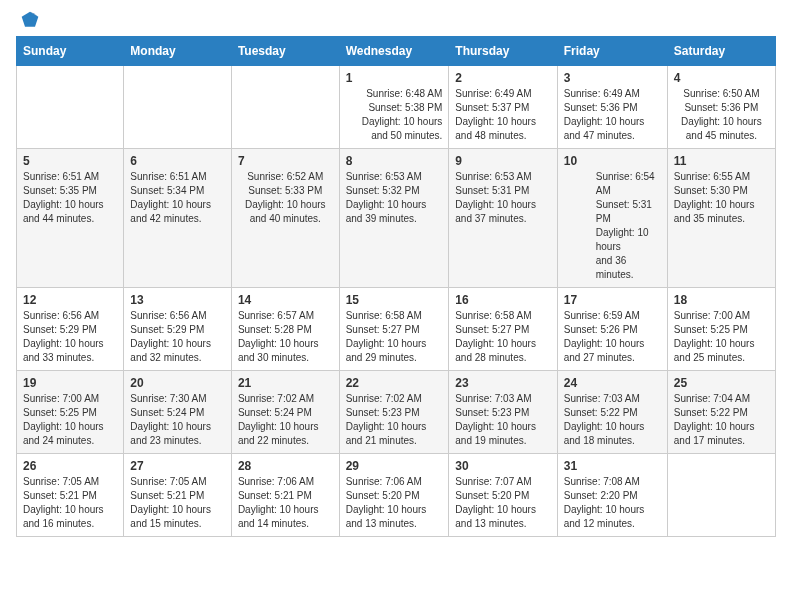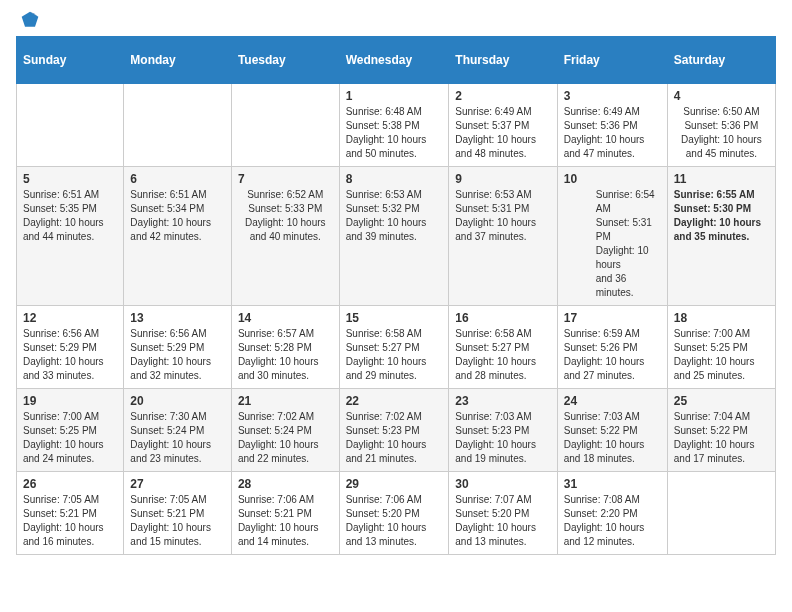--- a/index.html
+++ b/index.html
@@ -60,21 +60,21 @@
     .calendar {
       width: 100%;
       border-collapse: collapse;
       border: 1px solid #ccc;
     }
     .calendar th {
       background-color: #2a7fc1;
       color: #fff;
       font-size: 12px;
       font-weight: bold;
-      padding: 16px 6px;
+      padding: 7px 6px;
       text-align: left;
       border: 1px solid #2a7fc1;
     }
     .calendar td {
       vertical-align: top;
       padding: 5px 6px;
       border: 1px solid #ccc;
       font-size: 10px;
       color: #333;
       width: 113px;
@@ -132,21 +132,21 @@
           <th>Saturday</th>
         </tr>
     </thead>
     <tbody id="calendar-body">
     <tr>
           <td class="empty-cell"></td>
           <td class="empty-cell"></td>
           <td class="empty-cell"></td>
           <td>
             <span class="day-number">1</span>
-            <div class="day-info" style="white-space: pre-line;">Sunrise: 6:48 AM
+            <div class="day-info" style="white-space: pre-line; text-align: right;">Sunrise: 6:48 AM
 Sunset: 5:38 PM
 Daylight: 10 hours
 and 50 minutes.</div>
           </td>
           <td>
             <span class="day-number">2</span>
             <div class="day-info" style="white-space: pre-line;">Sunrise: 6:49 AM
 Sunset: 5:37 PM
 Daylight: 10 hours
 and 48 minutes.</div>
@@ -204,21 +204,21 @@
           </td>
           <td>
             <span class="day-number">10</span>
             <div class="day-info" style="white-space: pre-line; margin-left: 32px;">Sunrise: 6:54 AM
 Sunset: 5:31 PM
 Daylight: 10 hours
 and 36 minutes.</div>
           </td>
           <td>
             <span class="day-number">11</span>
-            <div class="day-info" style="white-space: pre-line; font-weight: bold;">Sunrise: 6:55 AM
+            <div class="day-info" style="white-space: pre-line;">Sunrise: 6:55 AM
 Sunset: 5:30 PM
 Daylight: 10 hours
 and 35 minutes.</div>
           </td>
         </tr>
         <tr>
           <td>
             <span class="day-number">12</span>
             <div class="day-info" style="white-space: pre-line;">Sunrise: 6:56 AM
 Sunset: 5:29 PM

